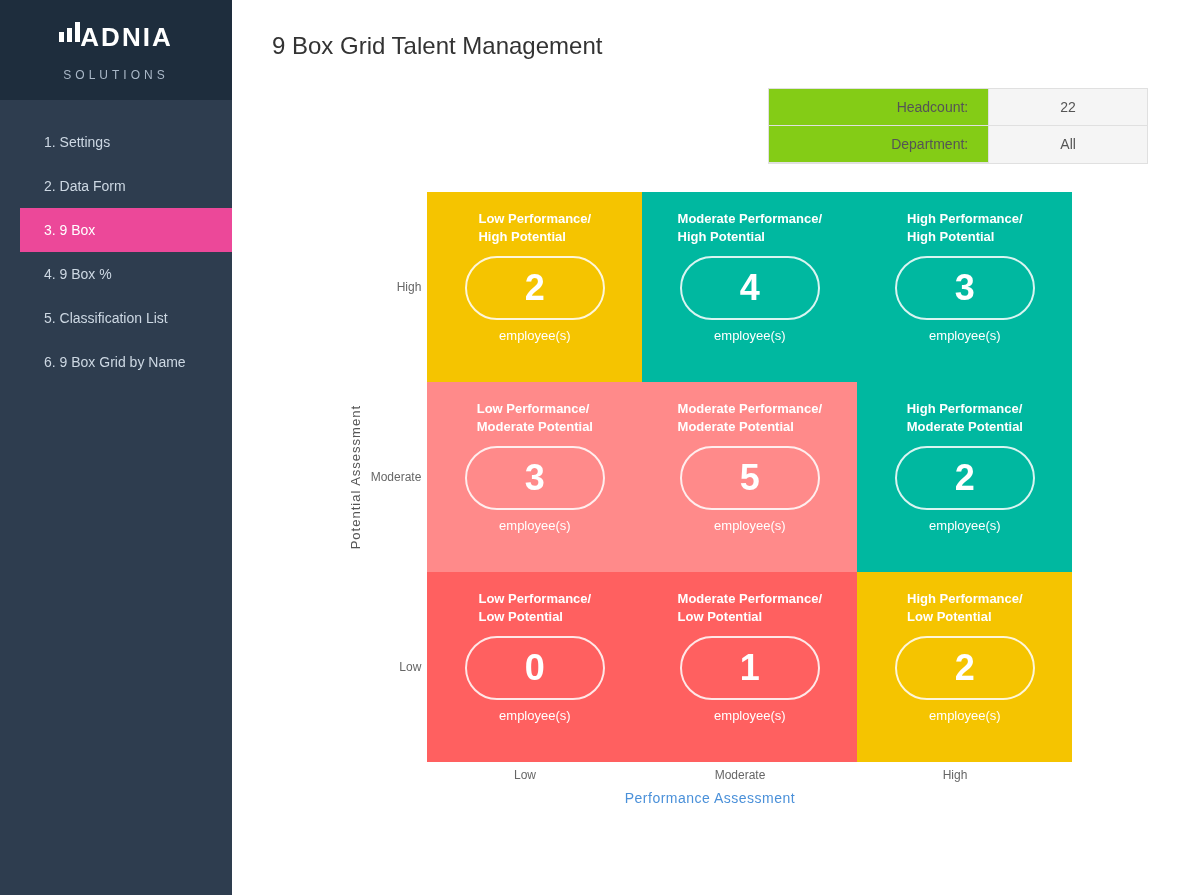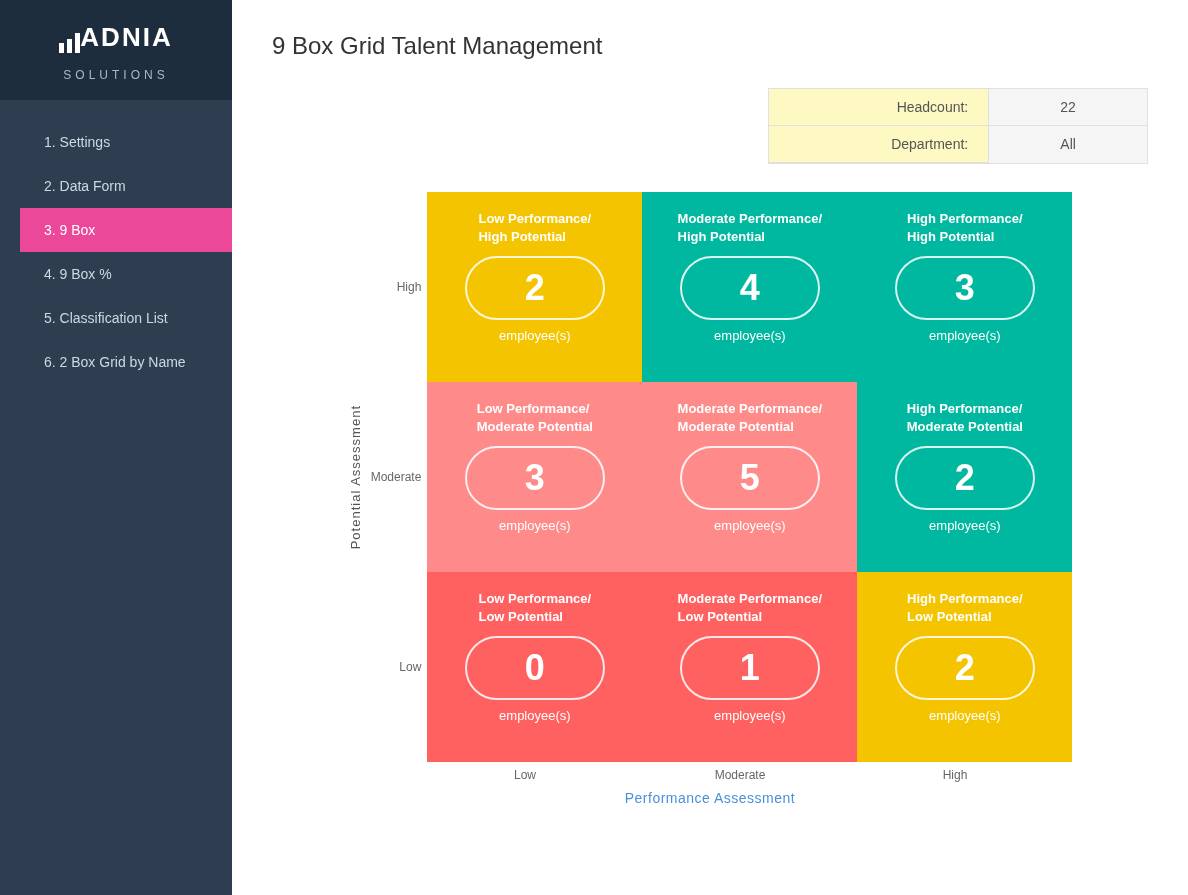--- a/index.html
+++ b/index.html
@@ -18,21 +18,21 @@
     .logo-area {
       width: 100%;
       background: #1e2d3d;
       display: flex;
       flex-direction: column;
       align-items: center;
       padding: 22px 16px 18px;
     }
     .logo-icon {
       display: flex;
-      align-items: flex-end;
+      align-items: flex-start;
       margin-bottom: 4px;
     }
     .logo-bars {
       display: flex;
       gap: 3px;
       align-items: flex-end;
     }
     .logo-bar {
       background: #fff;
       width: 5px;
@@ -93,21 +93,21 @@
       margin-left: auto;
       width: 380px;
       margin-bottom: 28px;
       border: 1px solid #e0e0e0;
     }
     .info-label {
       padding: 10px 20px;
       color: #555;
       font-size: 14px;
       text-align: right;
-      background: #fef9c3;
+      background: #84cc16;
       border-bottom: 1px solid #e0e0e0;
     }
     .info-label:last-of-type { border-bottom: none; }
     .info-value {
       padding: 10px 20px;
       color: #555;
       font-size: 14px;
       text-align: center;
       background: #f5f5f5;
       border-left: 1px solid #e0e0e0;
@@ -225,21 +225,21 @@
       <span class="logo-text-main">ADNIA</span>
     </div>
     <div class="logo-text-sub">SOLUTIONS</div>
   </div>
   <nav class="nav-menu">
     <div class="nav-item">1. Settings</div>
     <div class="nav-item">2. Data Form</div>
     <div class="nav-item active">3. 9 Box</div>
     <div class="nav-item">4. 9 Box %</div>
     <div class="nav-item">5. Classification List</div>
-    <div class="nav-item">6. 2 Box Grid by Name</div>
+    <div class="nav-item">6. 9 Box Grid by Name</div>
   </nav>
 </div>
 
 <div class="main">
   <h1 class="page-title">9 Box Grid Talent Management</h1>
 
   <div class="info-table">
     <div class="info-label">Headcount:</div>
     <div class="info-value">22</div>
     <div class="info-label">Department:</div>

